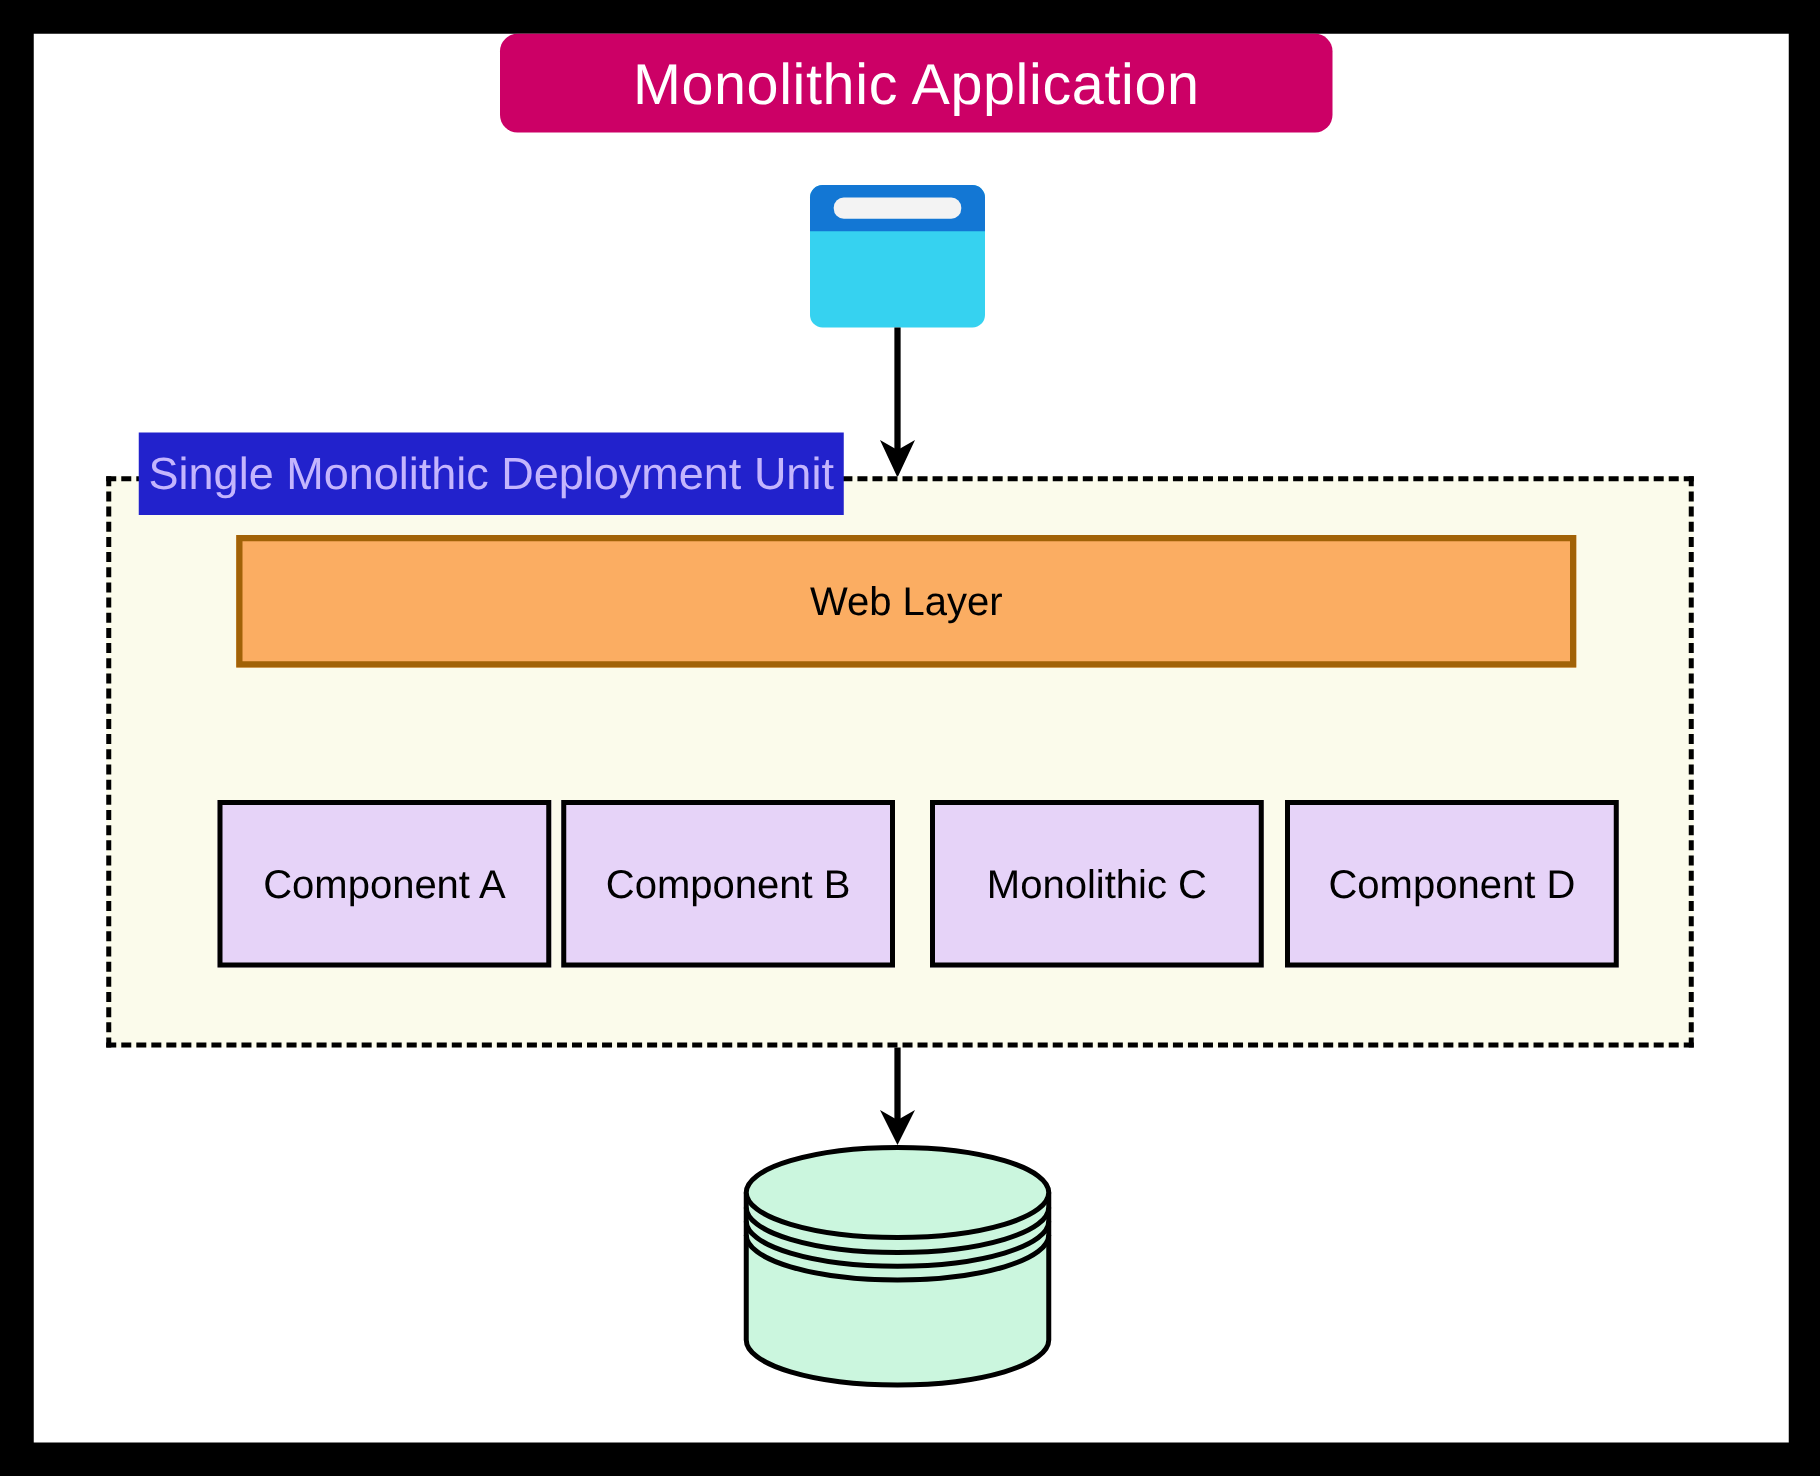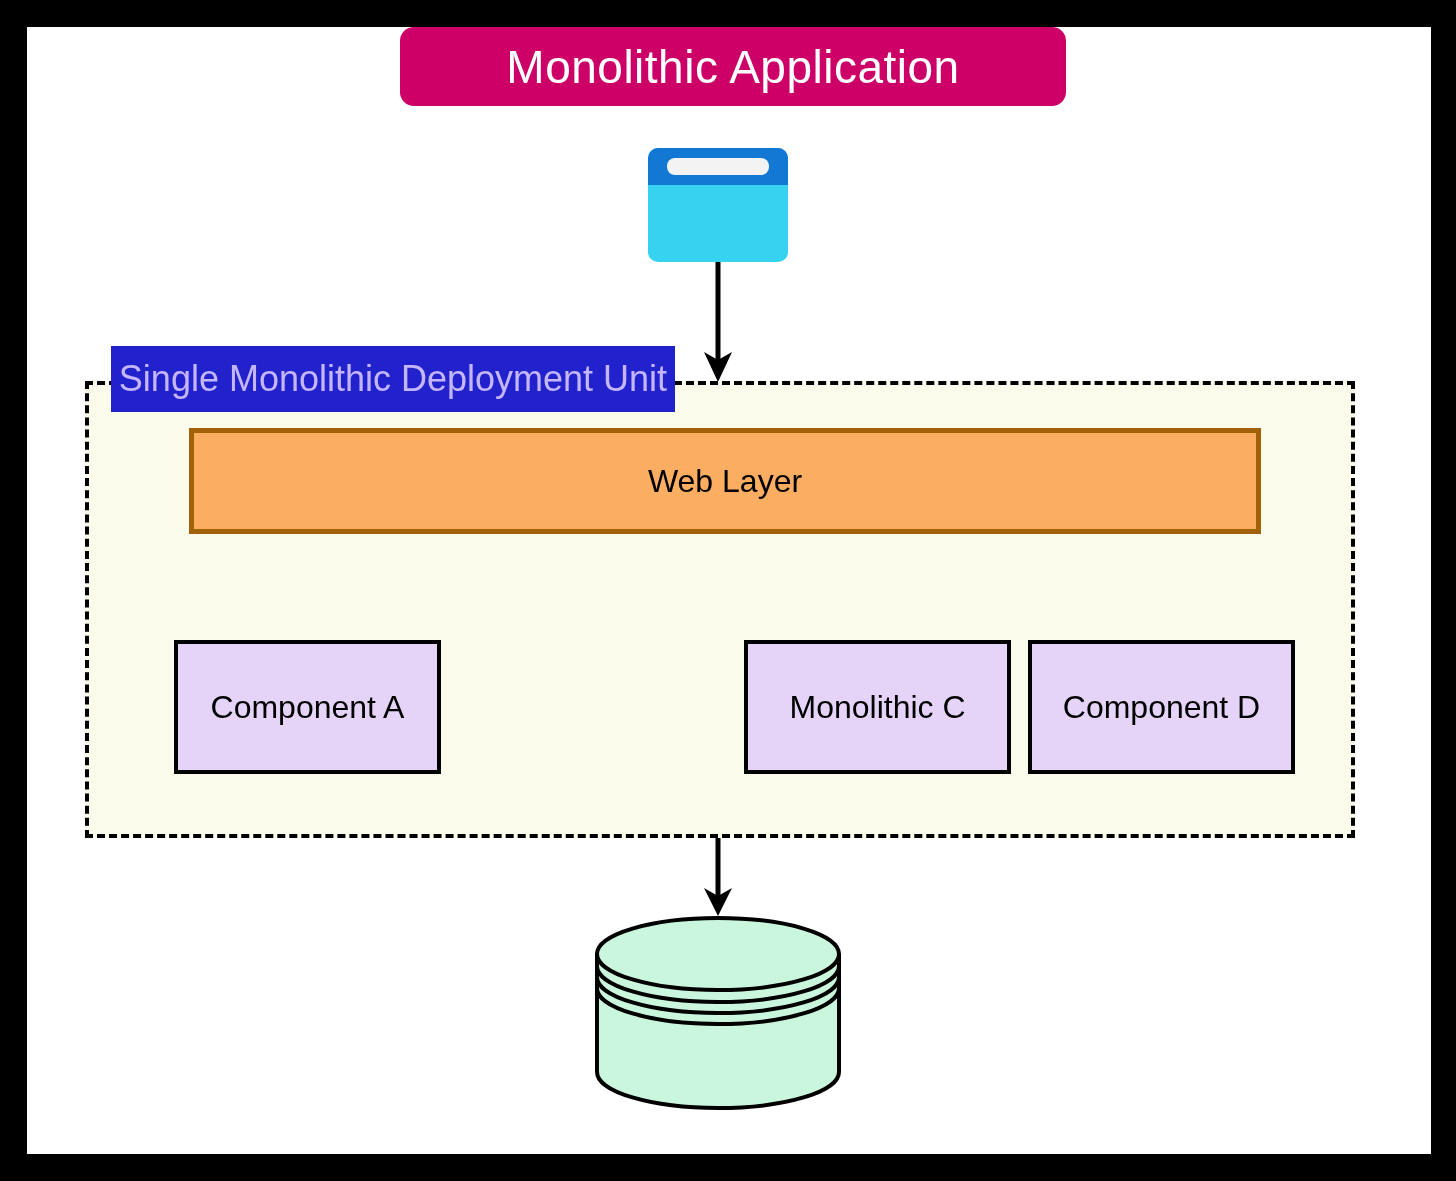--- a/index.html
+++ b/index.html
@@ -90,20 +90,23 @@
     <span>Single Monolithic Deployment Unit</span>
   </div>
 
   <div class="web-layer">
     <span>Web Layer</span>
   </div>
 
   <div class="component comp-a">
     <span>Component A</span>
   </div>
+  <div class="component comp-b">
+    <span>Component B</span>
+  </div>
   <div class="component comp-c">
     <span>Monolithic C</span>
   </div>
   <div class="component comp-d">
     <span>Component D</span>
   </div>
 
   <svg class="arrow-svg" style="left:698px;top:836px;" width="40" height="84">
     <line x1="20" y1="2" x2="20" y2="60" stroke="#000" stroke-width="5"></line>
     <polygon points="20,80 6,52 20,60 34,52" fill="#000"></polygon>

